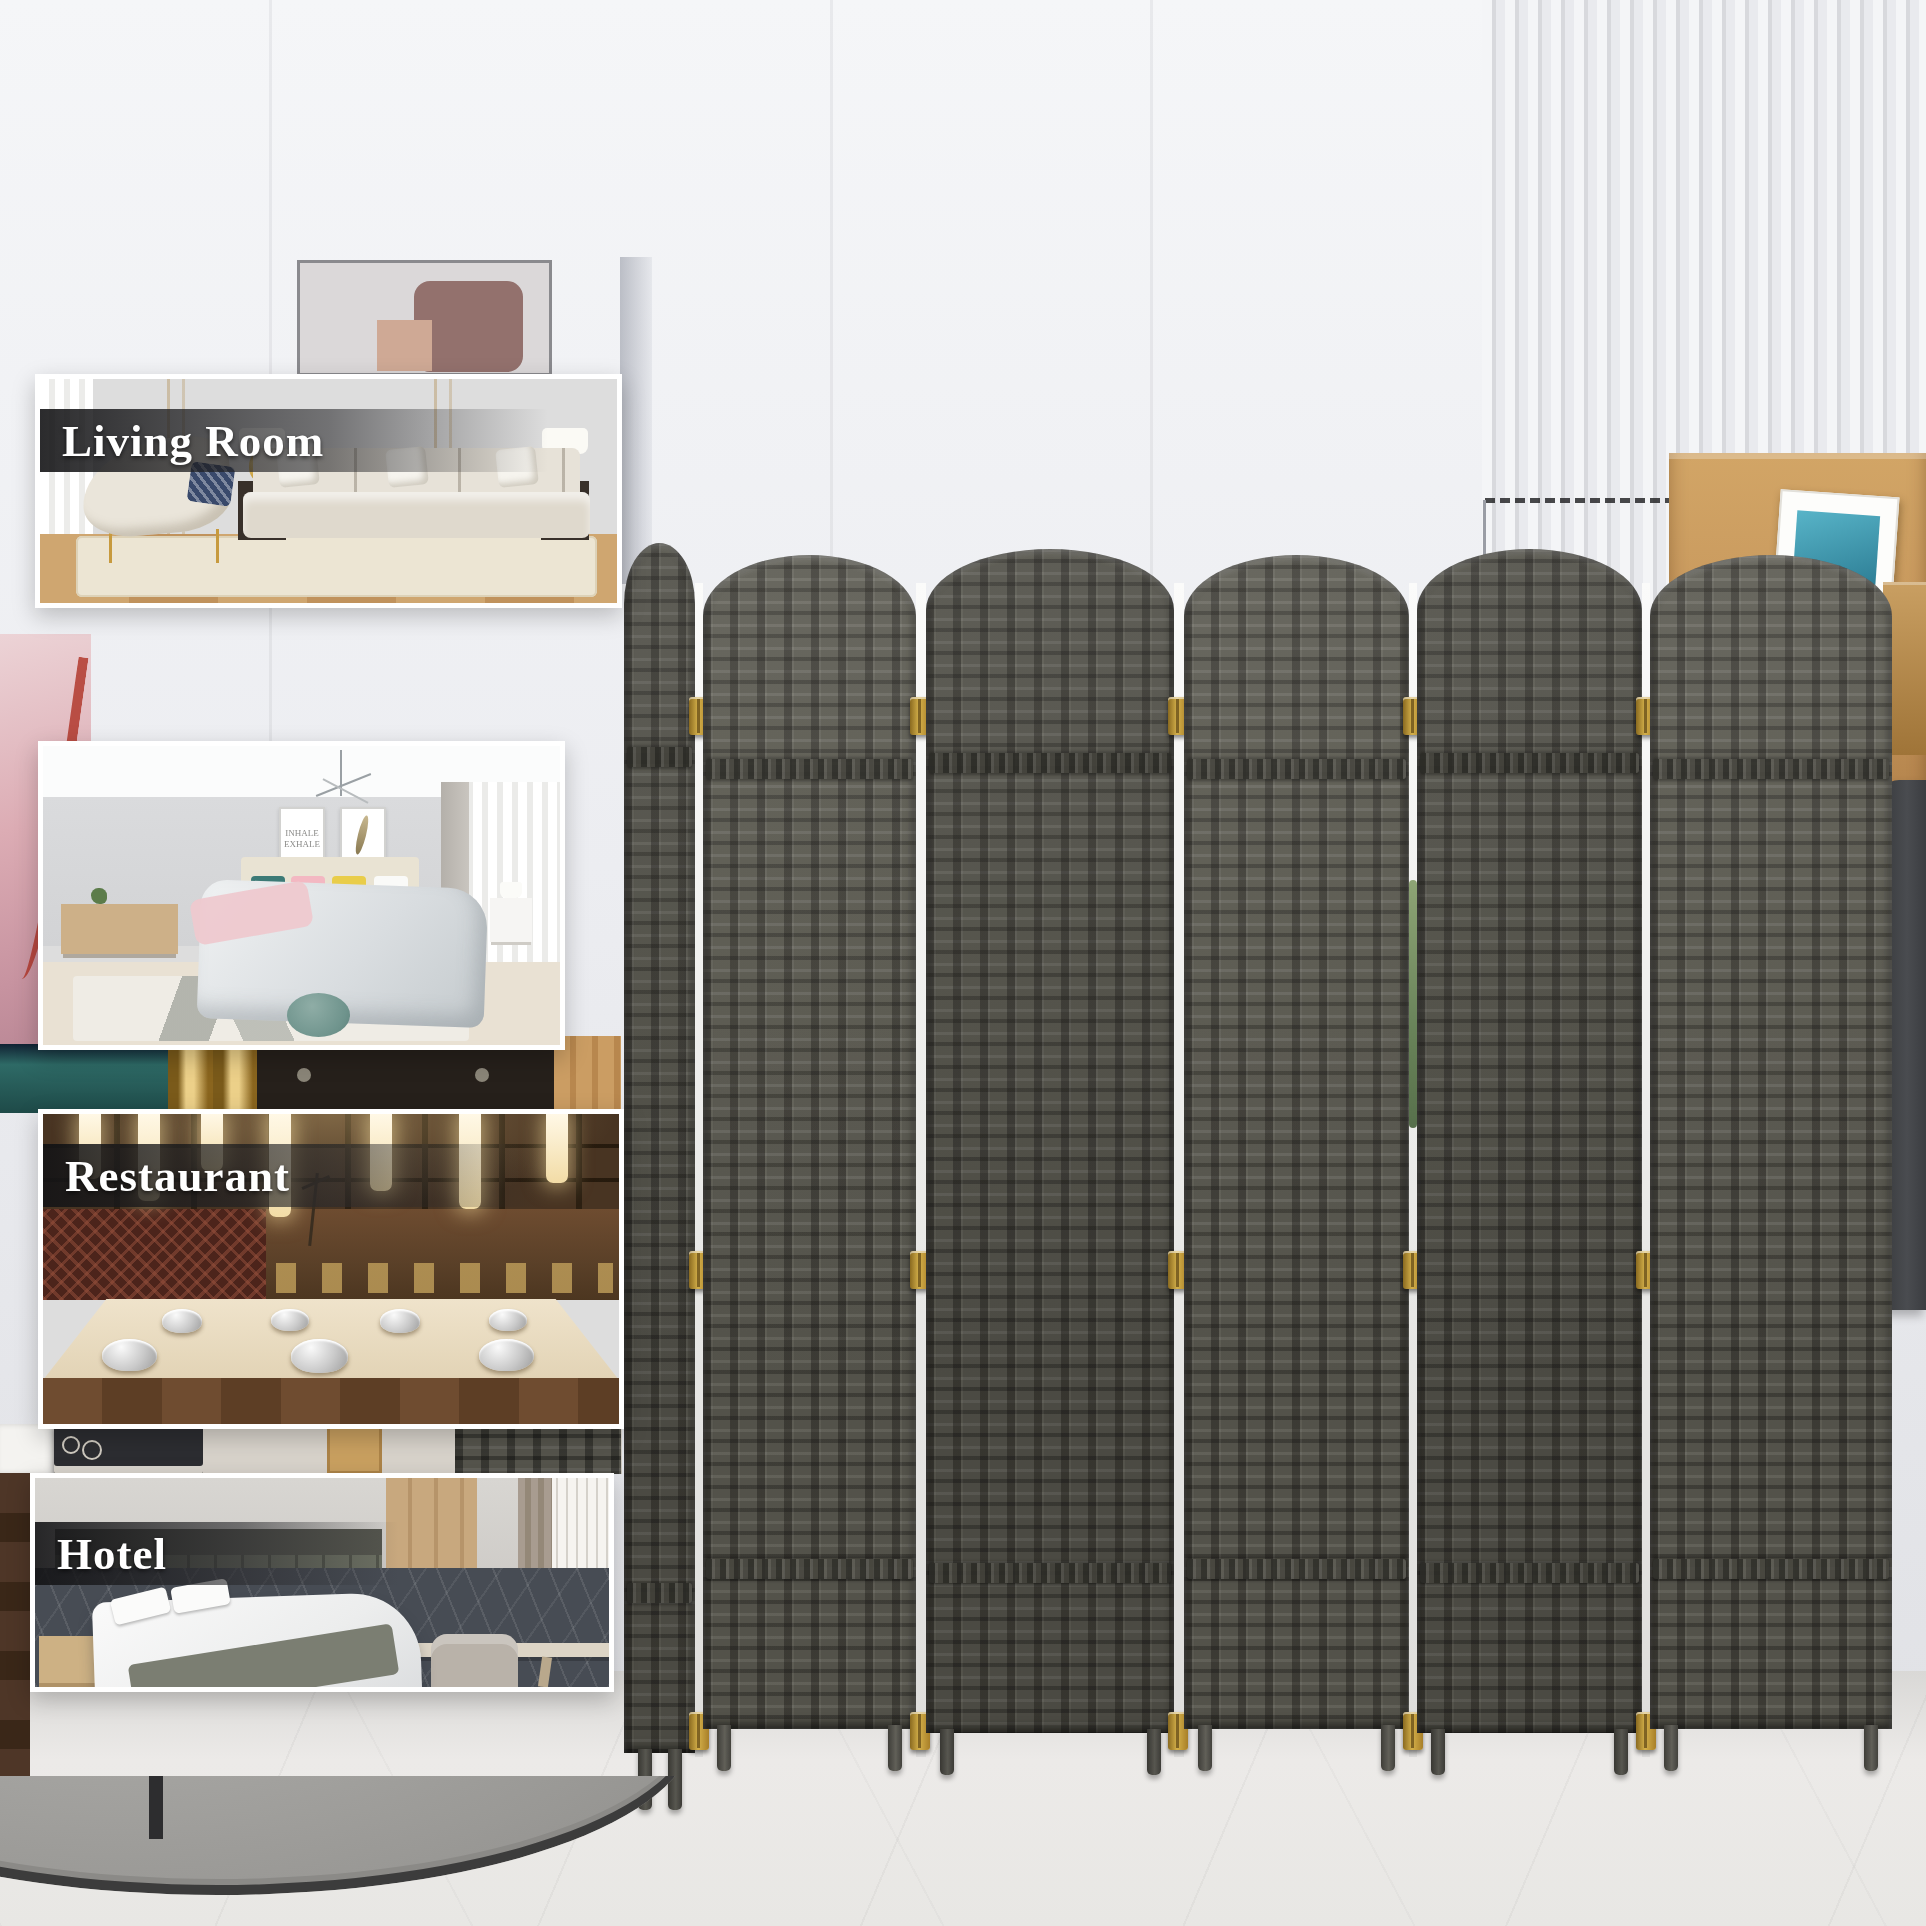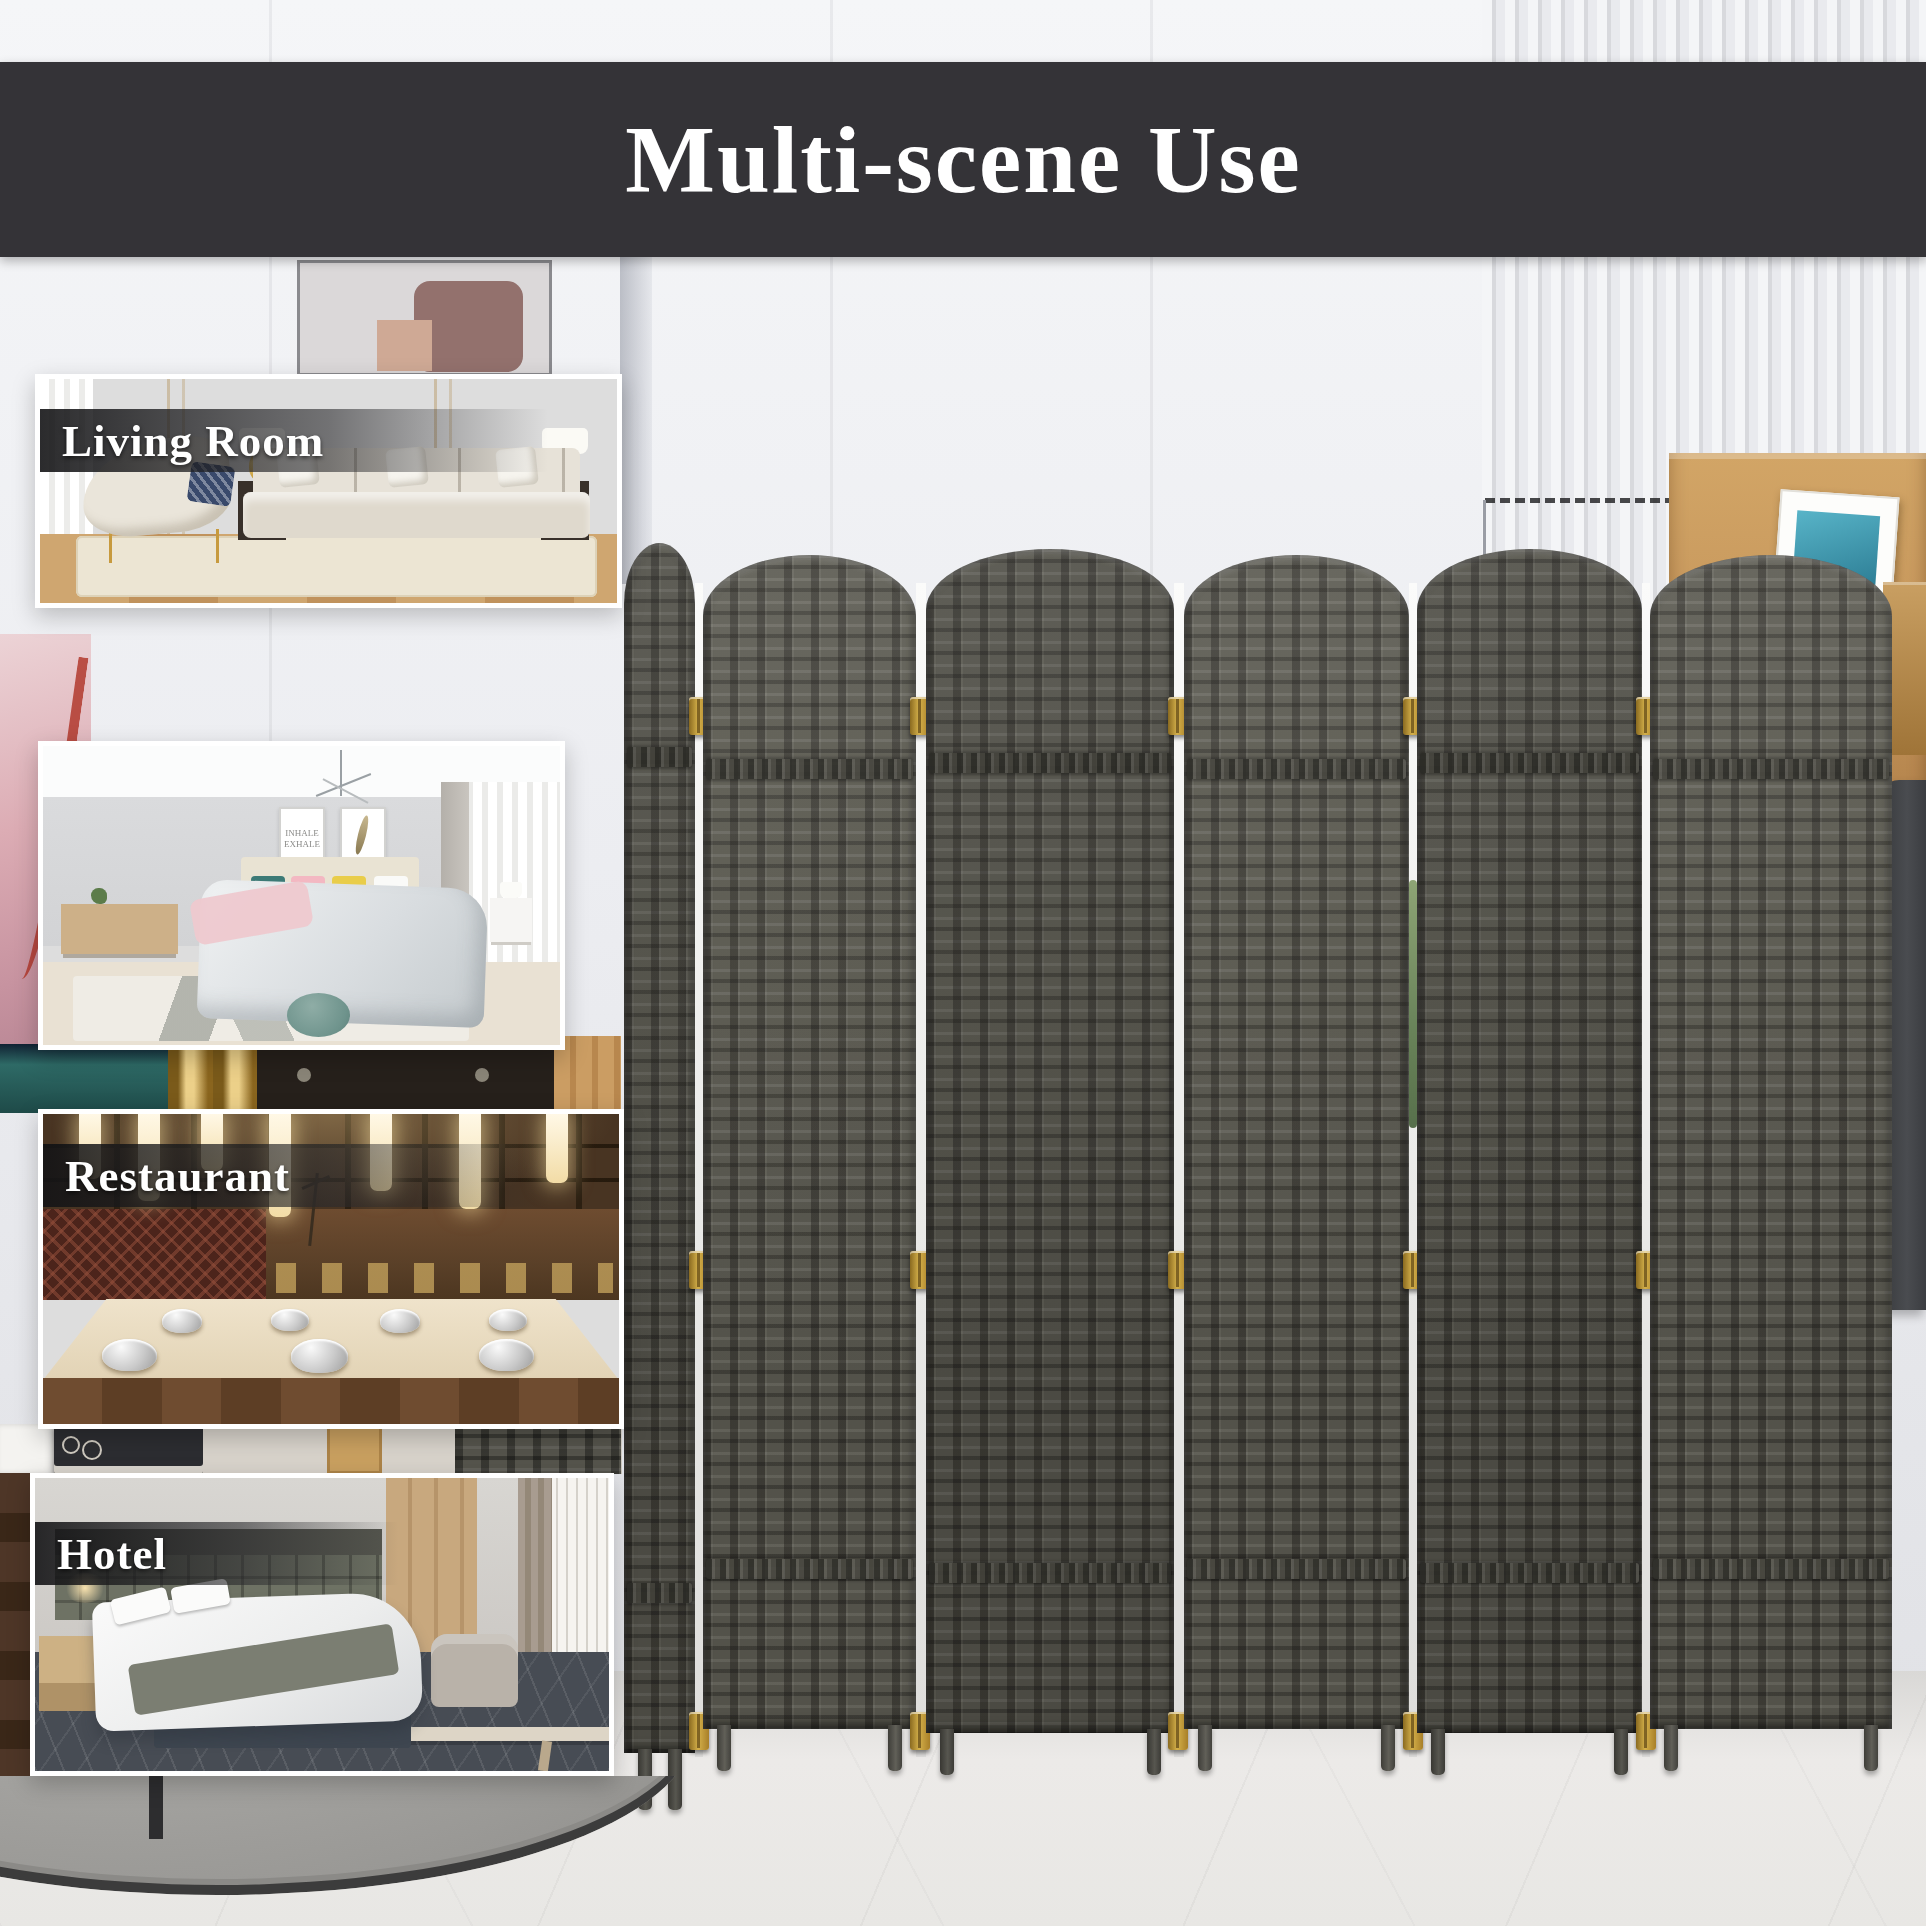--- a/index.html
+++ b/index.html
@@ -444,21 +444,21 @@
     <div class="s rs-cloche" style="left:446px;bottom:93px;width:38px;height:22px"></div>
     <div class="s rs-cloche" style="left:59px;bottom:53px;width:55px;height:32px"></div>
     <div class="s rs-cloche" style="left:248px;bottom:51px;width:57px;height:34px"></div>
     <div class="s rs-cloche" style="left:436px;bottom:53px;width:55px;height:32px"></div>
     <div class="s rs-front"></div>
     <div class="scene-label">
       <span>Restaurant</span>
     </div>
   </div>
 
-  <div class="scene-card" id="card-hotel" style="left:30px;top:1473px;width:584px;height:303px">
+  <div class="scene-card" id="card-hotel" style="left:30px;top:1473px;width:584px;height:219px">
     <div class="s ht-wall"></div>
     <div class="s ht-closet"></div>
     <div class="s ht-window"></div>
     <div class="s ht-curtain"></div>
     <div class="s ht-band"></div>
     <div class="s ht-headboard"></div>
     <div class="s ht-sconce"></div>
     <div class="s ht-carpet"></div>
     <div class="s ht-nightstand"></div>
     <div class="s ht-desk"></div>
@@ -467,18 +467,15 @@
     <div class="s ht-bedbase"></div>
     <div class="s ht-duvet"></div>
     <div class="s ht-runner"></div>
     <div class="s ht-pillow" style="left:77px;top:115px;transform:rotate(-14deg)"></div>
     <div class="s ht-pillow" style="left:137px;top:105px;transform:rotate(-10deg)"></div>
     <div class="scene-label">
       <span>Hotel</span>
     </div>
   </div>
 
-  <div class="banner">
-    <h1>Multi-scene Use</h1>
-  </div>
 
 </div>
 
 
 </body></html>

